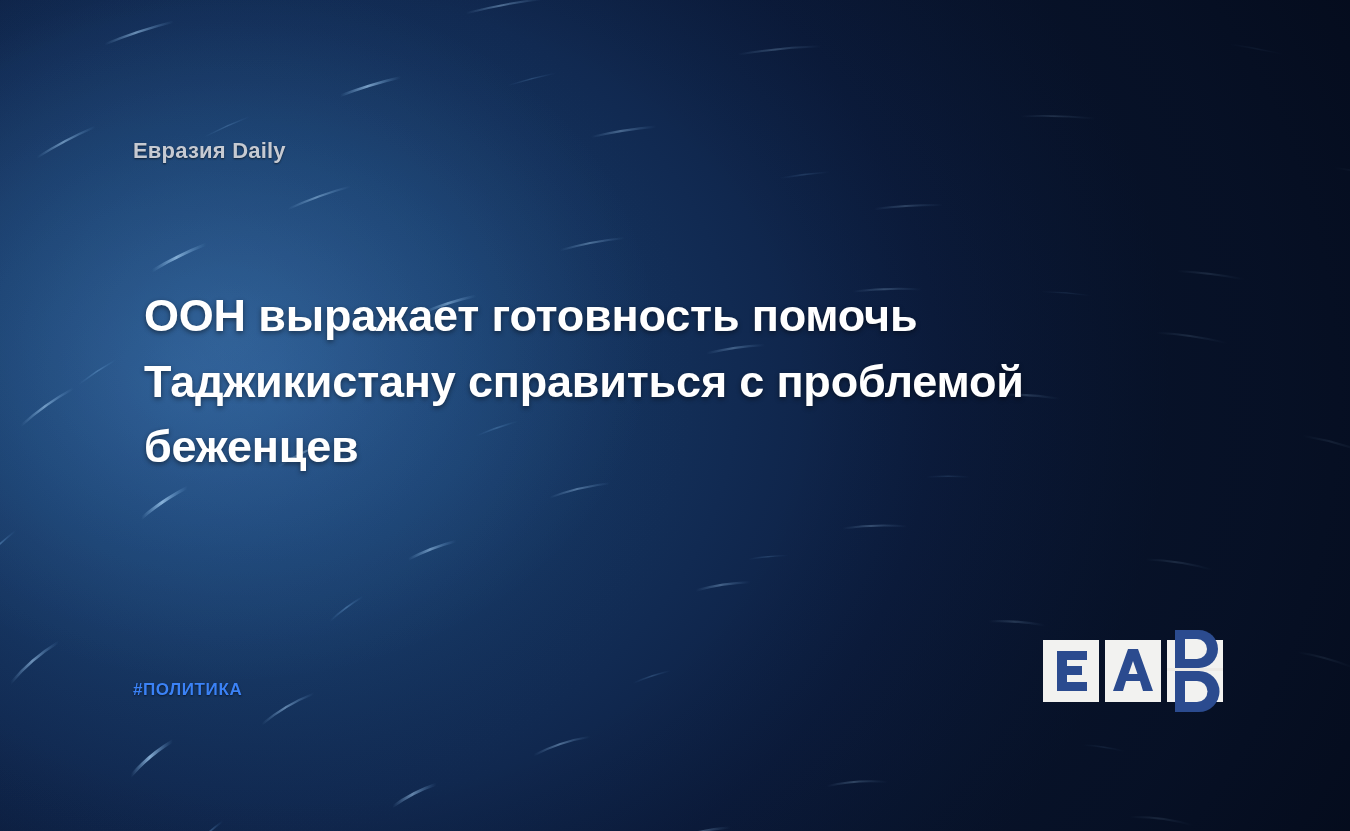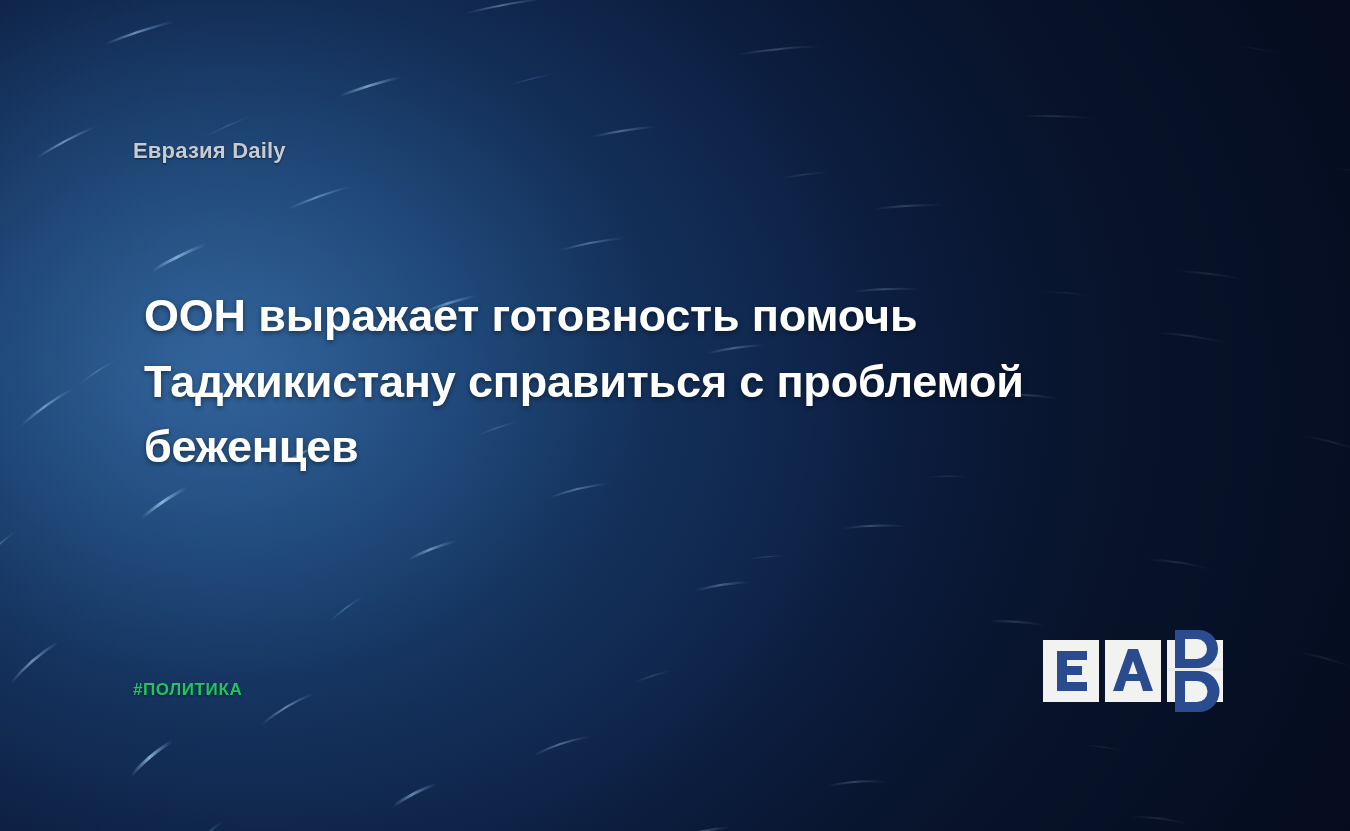--- a/index.html
+++ b/index.html
@@ -80,21 +80,21 @@
     text-shadow: 0 2px 5px rgba(0,0,0,0.45);
   }
 
   .tag {
     position: absolute;
     left: 133px;
     top: 680px;
     font-size: 17px;
     font-weight: bold;
     letter-spacing: 0.6px;
-    color: #22c55e;
+    color: #3b82f6;
     text-shadow: 0 1px 2px rgba(0,0,0,0.55);
     white-space: nowrap;
   }
 
   
   .logo {
     position: absolute;
     left: 1043px;
     top: 630px;
     width: 185px;

